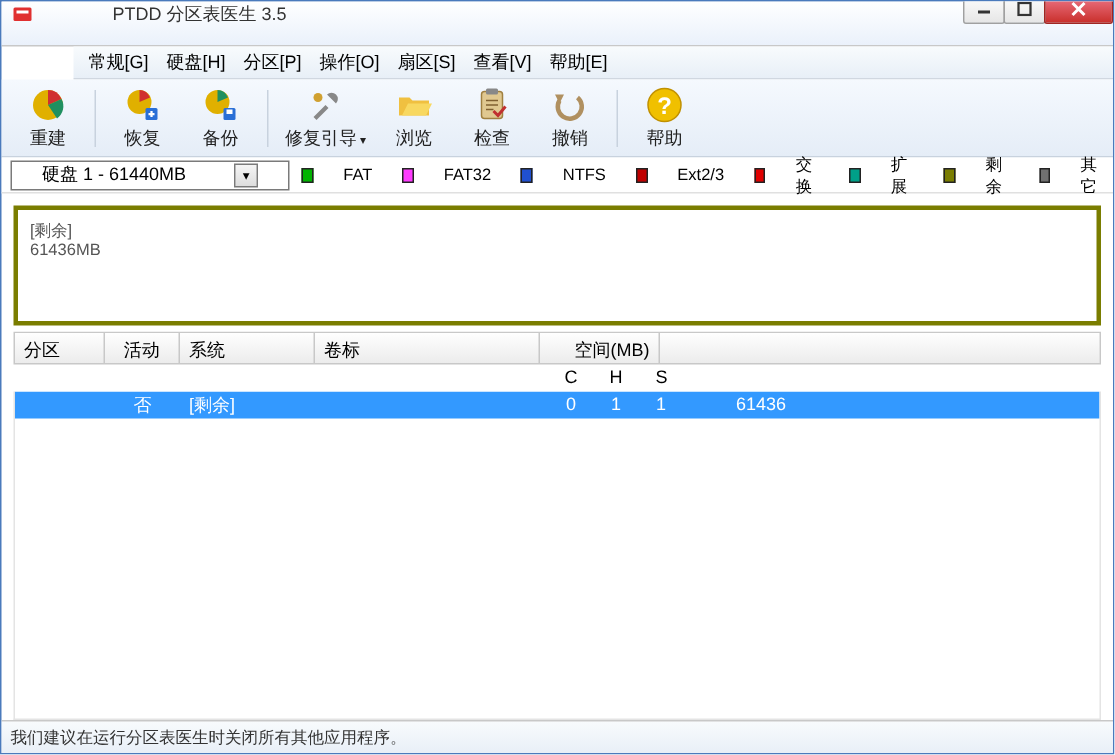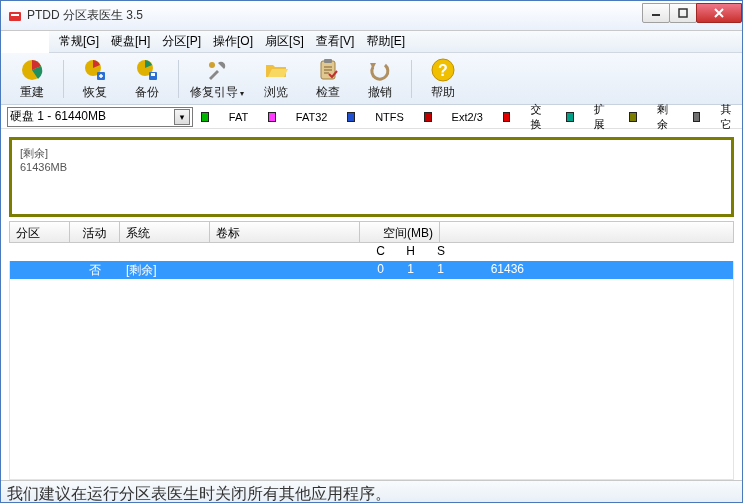--- a/index.html
+++ b/index.html
@@ -1,49 +1,49 @@
 <!DOCTYPE html>
 <html><head>
 <meta charset="utf-8">
 <style>
 * { box-sizing: border-box; margin: 0; padding: 0; font-family: "Microsoft YaHei", "SimSun", Arial, sans-serif; }
 body { background: #fff; }
 .window { width: 743px; height: 503px; border: 1px solid #4a7abc; background: #fff; display: flex; flex-direction: column; overflow: hidden; }
-.titlebar { height: 30px; background: linear-gradient(#ffffff, #eaf1fb); display: flex; align-items: center; padding: 0 0 0 6px; border-bottom: 1px solid #c8c8c8; }
+.titlebar { height: 30px; background: linear-gradient(#ffffff, #eaf1fb); display: flex; align-items: flex-start; padding: 0 0 0 6px; border-bottom: 1px solid #c8c8c8; gap: 48px; }
 .titlebar .app-icon { width: 16px; height: 16px; margin-right: 4px; display: inline-flex; align-items: center; justify-content: center; }
 .titlebar .title { font-size: 12px; color: #333; flex: 1; }
 .winbtns { display: flex; height: 20px; margin-top: -5px; }
 .winbtn { width: 28px; height: 20px; border: 1px solid #a0a0a0; background: linear-gradient(#fdfdfd,#e6e6e6); display: flex; align-items: center; justify-content: center; font-size: 10px; border-radius: 0 0 2px 2px; margin-left: -1px; cursor: pointer; }
 .winbtn.close { width: 46px; background: linear-gradient(#e78, #c9302c); border-color: #a02622; color: #fff; }
 .menubar { height: 22px; background: linear-gradient(#f8fbfd,#e8eff7); display: flex; align-items: center; padding: 0 4px; font-size: 12px; border-bottom: 1px solid #d0d7e0; margin-left: 48px; }
 .menubar .menu { padding: 2px 6px; cursor: pointer; }
 .toolbar { height: 52px; background: linear-gradient(#f5f9fe,#e5edf7); display: flex; align-items: center; padding: 2px 6px; border-bottom: 1px solid #c8d2de; gap: 2px; }
 .tbtn { width: 50px; height: 46px; display: flex; flex-direction: column; align-items: center; justify-content: center; font-size: 12px; border-radius: 3px; cursor: pointer; }
 .tbtn .ticon { width: 26px; height: 26px; display: flex; align-items: center; justify-content: center; }
 .tbtn .tlabel { margin-top: 1px; color: #222; }
 .tbtn.wide { width: 64px; }
 .tbtn .chev { font-size: 8px; margin-left: 2px; }
 .sep { width: 1px; height: 38px; background: #c8d2de; margin: 0 4px; }
 .diskbar { height: 24px; background: #fff; display: flex; align-items: center; padding: 2px 6px; border-bottom: 1px solid #e0e0e0; font-size: 12px; gap: 8px; }
-.diskselect { height: 20px; border: 1px solid #7a7a7a; width: 210px; padding: 0 2px; font-size: 12px; display: flex; align-items: center; justify-content: space-between; background: #fff; cursor: pointer; }
+.diskselect { height: 20px; border: 1px solid #7a7a7a; width: 210px; padding: 0 20px; font-size: 12px; display: flex; align-items: center; justify-content: space-between; background: #fff; cursor: pointer; }
 .diskselect .dd { width: 16px; height: 16px; border: 1px solid #7a7a7a; display: flex; align-items: center; justify-content: center; font-size: 9px; background: linear-gradient(#f5f5f5,#ddd); }
 .legend { display: flex; gap: 20px; align-items: center; font-size: 11px; }
 .sw { width: 10px; height: 10px; display: inline-block; border: 1px solid #222; }
 .diskmap-wrap { padding: 8px 8px 4px; }
 .diskmap { border: 3px solid #7a7d00; height: 80px; background: #fff; padding: 6px 8px; font-size: 11px; color: #555; }
 .table-wrap { flex: 1; overflow: hidden; display: flex; flex-direction: column; padding: 0 8px; }
 .thead { height: 22px; display: flex; border: 1px solid #c8c8c8; background: linear-gradient(#fefefe,#ececec); font-size: 12px; }
 .th { border-right: 1px solid #c8c8c8; padding: 3px 6px; }
 .subhead { height: 18px; display: flex; font-size: 12px; }
 .subcell { text-align: right; padding: 1px 4px; }
 .tbody { flex: 1; overflow-y: auto; border: 1px solid #e4e4e4; border-top: none; background: #fff; }
 .trow { height: 18px; display: flex; font-size: 12px; }
 .trow.sel { background: #3399ff; color: #fff; }
 .td { padding: 1px 6px; overflow: hidden; white-space: nowrap; }
-.statusbar { height: 22px; border-top: 1px solid #c8c8c8; background: linear-gradient(#f8fbfd,#e8eff7); font-size: 16px; padding: 3px 6px; color: #333; }
+.statusbar { height: 22px; border-top: 1px solid #c8c8c8; background: linear-gradient(#f8fbfd,#e8eff7); font-size: 11px; padding: 3px 6px; color: #333; }
 .col-part { width: 60px; }
 .col-active { width: 50px; text-align: center; }
 .col-sys { width: 90px; }
 .col-label { width: 150px; }
 .col-space { width: 80px; text-align: right; }
 .col-c, .col-h, .col-s { width: 30px; text-align: right; }
 </style>
 </head>
 <body>
 

